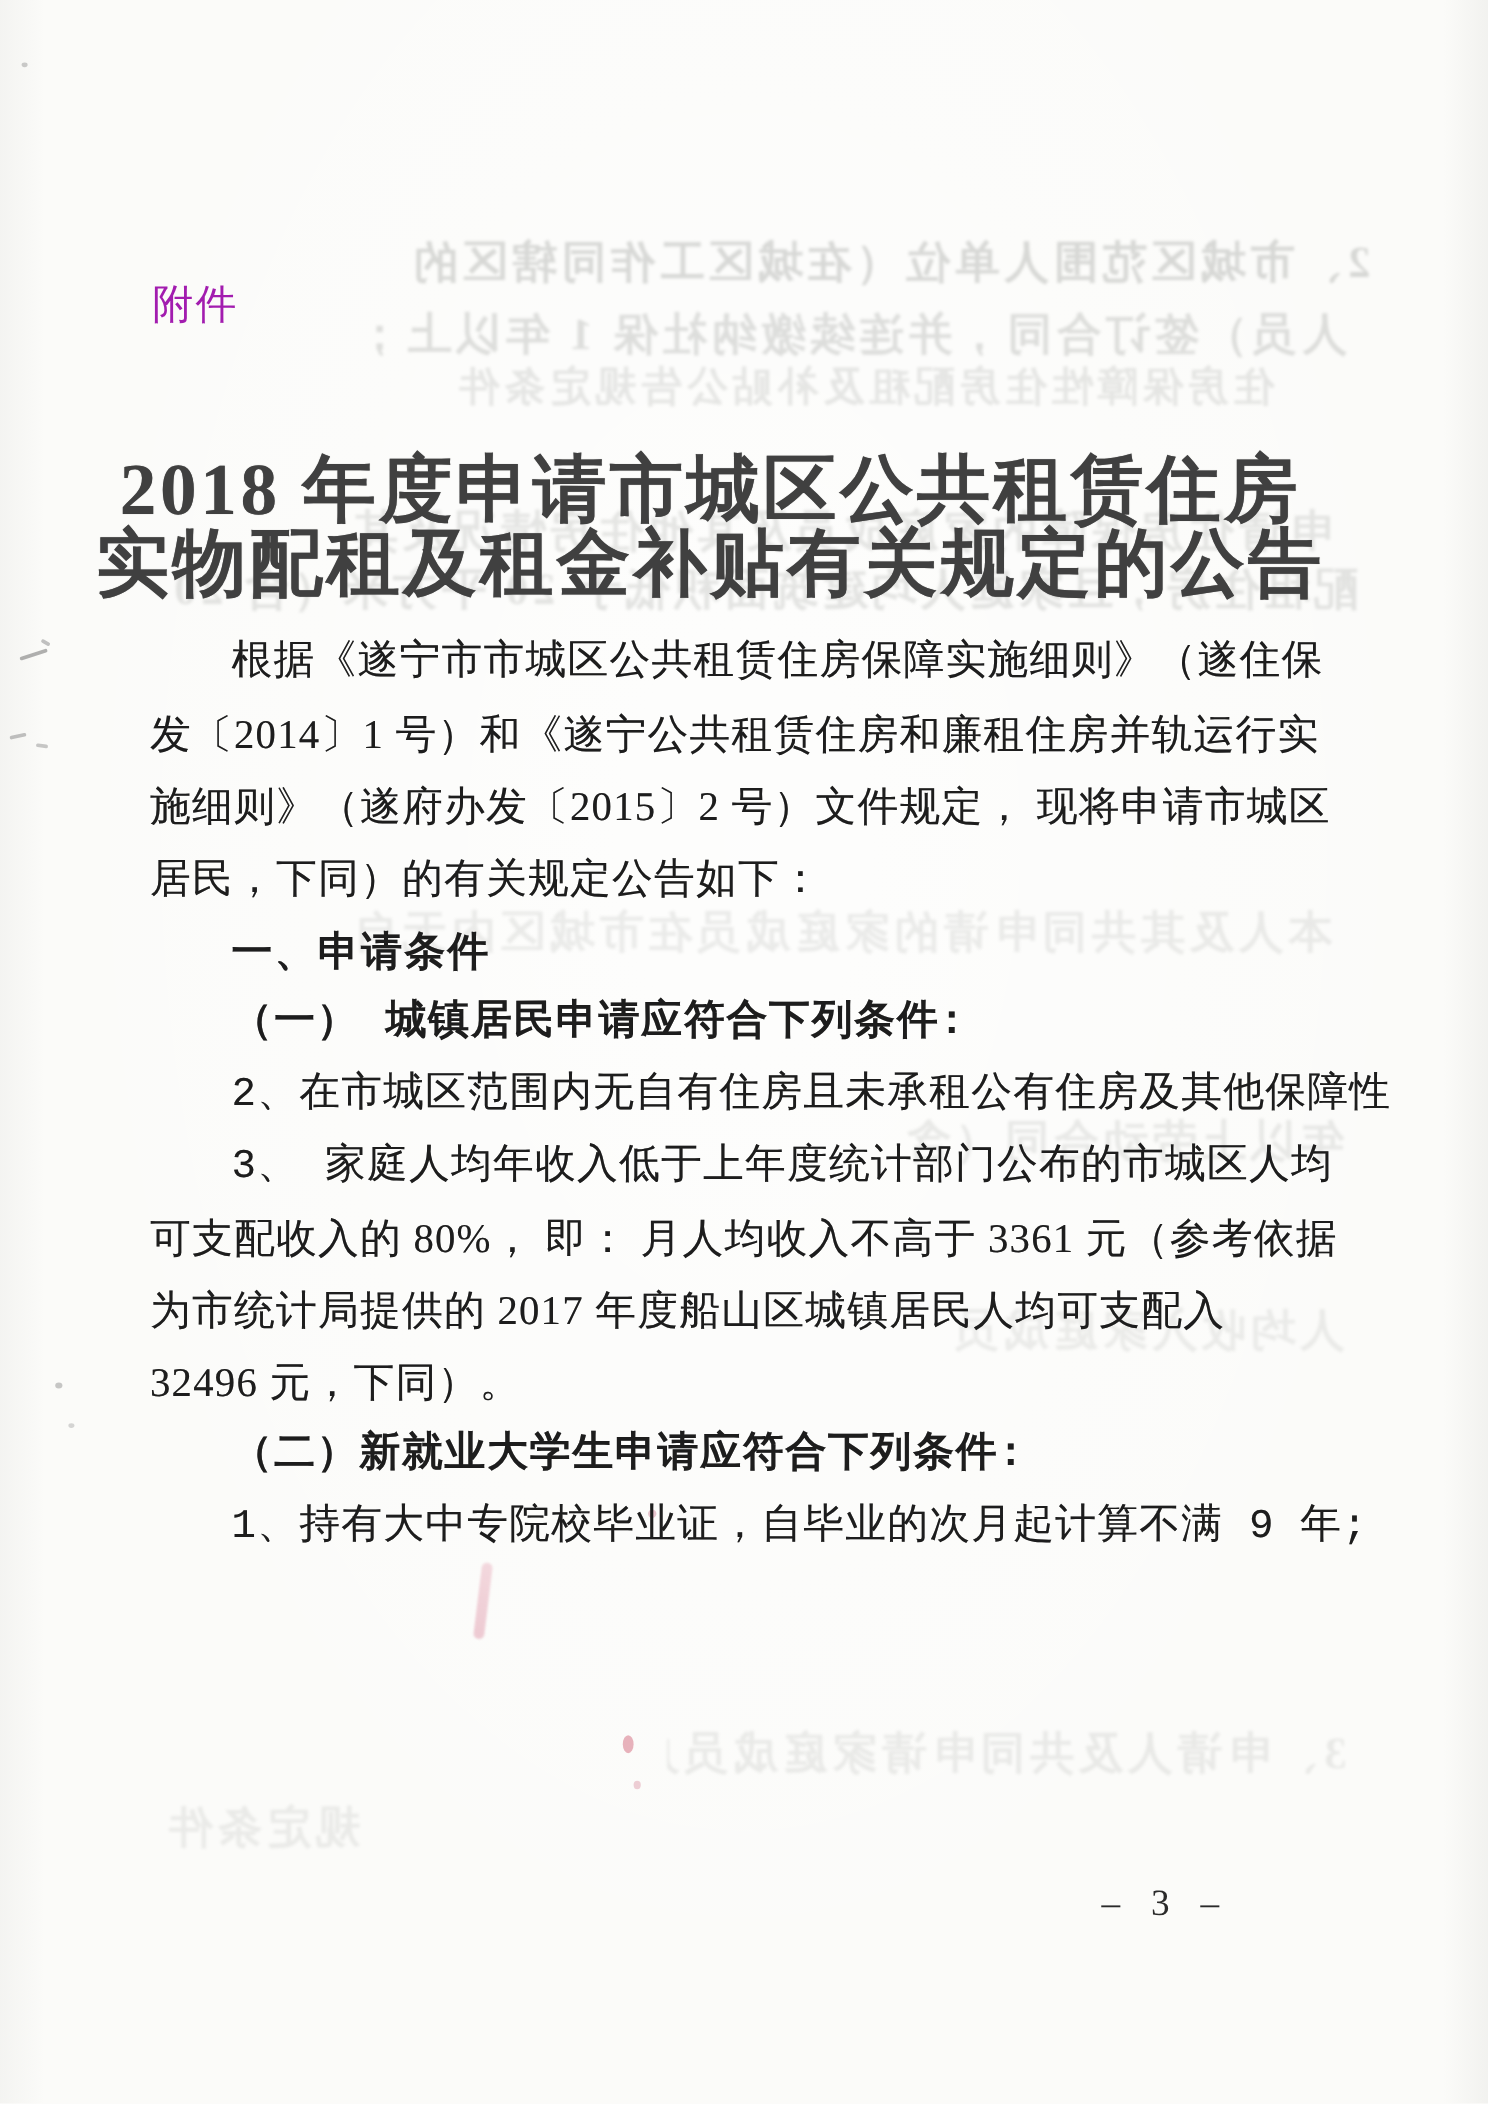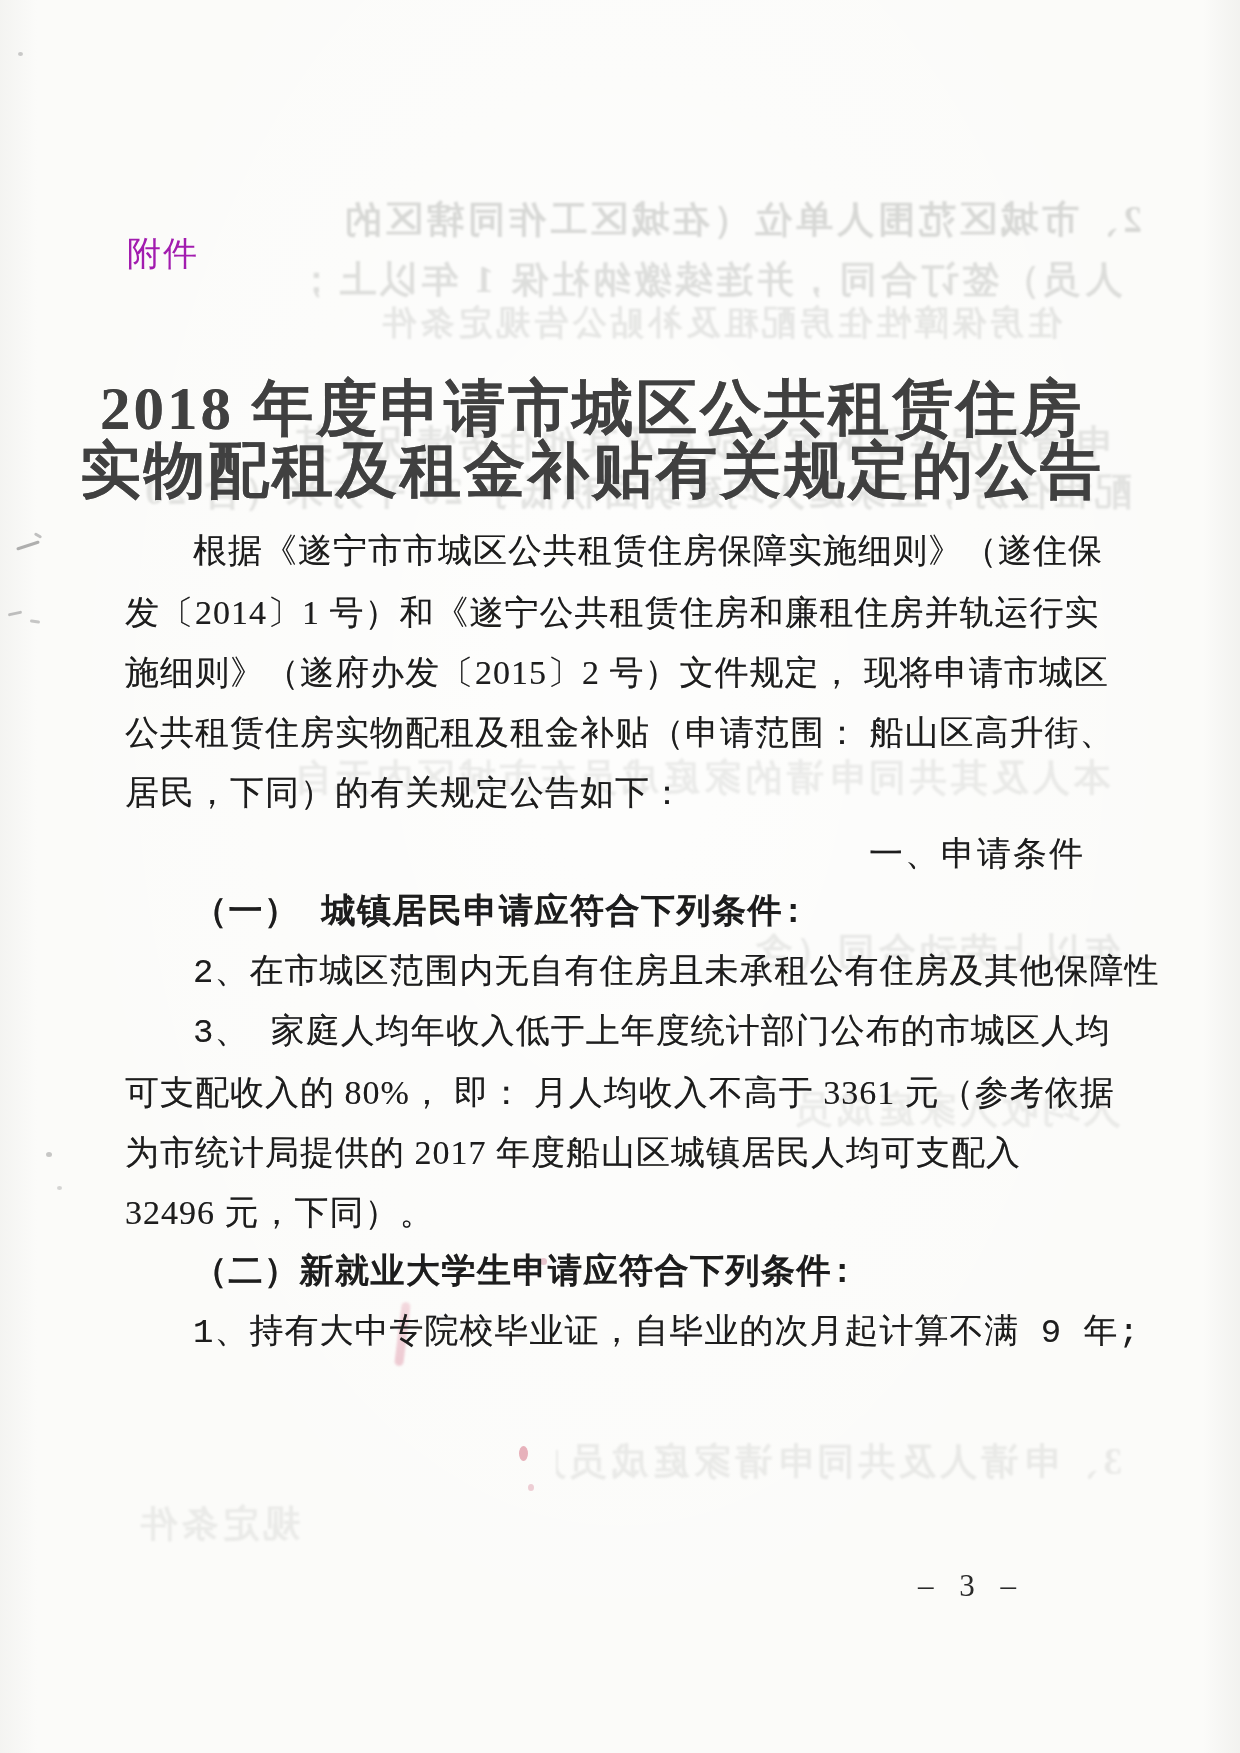--- a/index.html
+++ b/index.html
@@ -29,21 +29,21 @@
     font-weight:700;font-size:61px;line-height:62px;letter-spacing:3px;
     color:#404040;text-shadow:0 0 .6px rgba(0,0,0,.55);margin-top:44px;
   }
 
   .body-text{position:absolute;left:125px;top:523px;width:960px;}
   .line{
     height:60px;line-height:60px;font-size:34px;white-space:nowrap;
     letter-spacing:1px;text-shadow:0 0 .5px rgba(20,20,20,.45);
   }
   .indent{padding-left:68px;font-family:Liberation Mono, monospace;}
-  .h-sans{font-family:"Liberation Sans","DejaVu Sans",sans-serif;font-weight:400;letter-spacing:2px;text-align:right;}
+  .h-sans{font-family:"Liberation Sans","DejaVu Sans",sans-serif;font-weight:700;letter-spacing:2px;}
   .h-serif{font-weight:700;letter-spacing:1.5px;}
 
   .pagenum{
     position:absolute;left:918px;top:1568px;font-size:31px;letter-spacing:9px;
     color:#2a2a2a;
   }
 
   
   .bleed{
     position:absolute;transform:scaleX(-1);filter:blur(1.3px);
@@ -109,21 +109,20 @@
 
 <div class="title">
   <div>2018 年度申请市城区公共租赁住房</div>
   <div>实物配租及租金补贴有关规定的公告</div>
 </div>
 
 <div class="body-text">
   <div class="line indent">根据《遂宁市市城区公共租赁住房保障实施细则》（遂住保</div>
   <div class="line">发〔2014〕1 号）和《遂宁公共租赁住房和廉租住房并轨运行实</div>
   <div class="line">施细则》（遂府办发〔2015〕2 号）文件规定， 现将申请市城区</div>
-  <div class="line">公共租赁住房实物配租及租金补贴（申请范围： 船山区高升街、</div>
   <div class="line">居民，下同）的有关规定公告如下：</div>
   <div class="line indent h-sans">一、申请条件</div>
   <div class="line indent h-serif">（一） 城镇居民申请应符合下列条件:</div>
   <div class="line indent">2、在市城区范围内无自有住房且未承租公有住房及其他保障性</div>
   <div class="line indent">3、 家庭人均年收入低于上年度统计部门公布的市城区人均</div>
   <div class="line">可支配收入的 80%， 即： 月人均收入不高于 3361 元（参考依据</div>
   <div class="line">为市统计局提供的 2017 年度船山区城镇居民人均可支配入</div>
   <div class="line">32496 元，下同）。</div>
   <div class="line indent h-serif">（二）新就业大学生申请应符合下列条件:</div>
   <div class="line indent">1、持有大中专院校毕业证，自毕业的次月起计算不满 9 年;</div>

